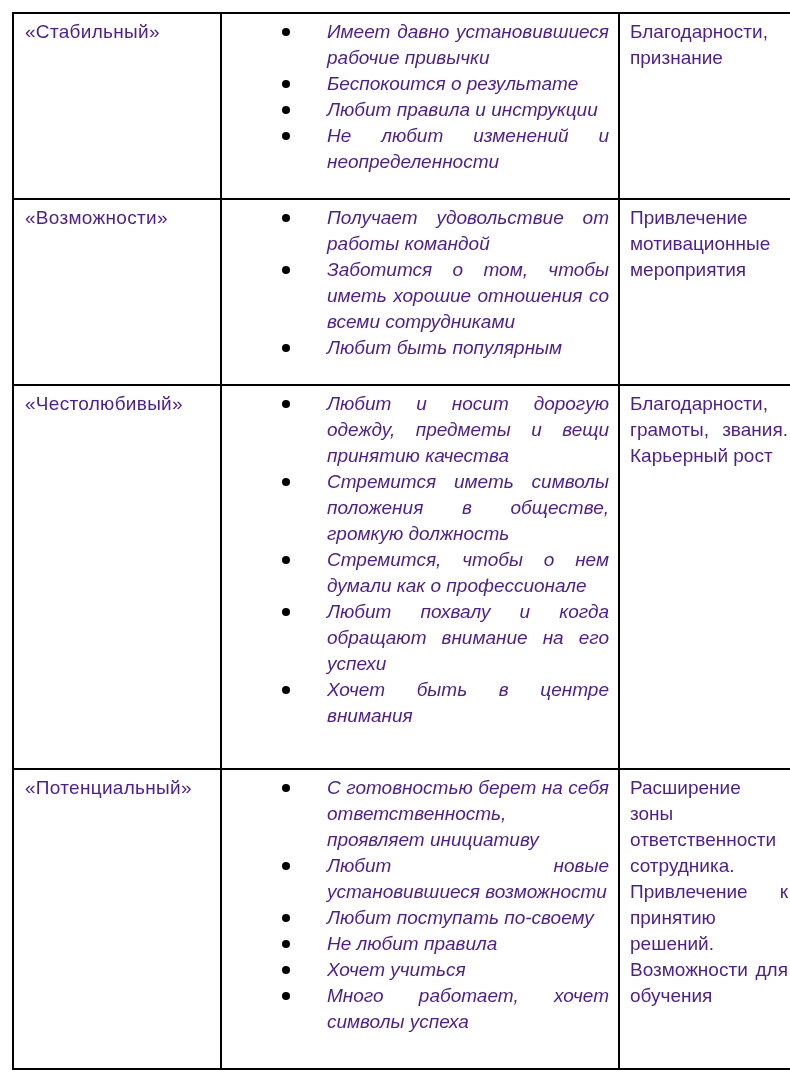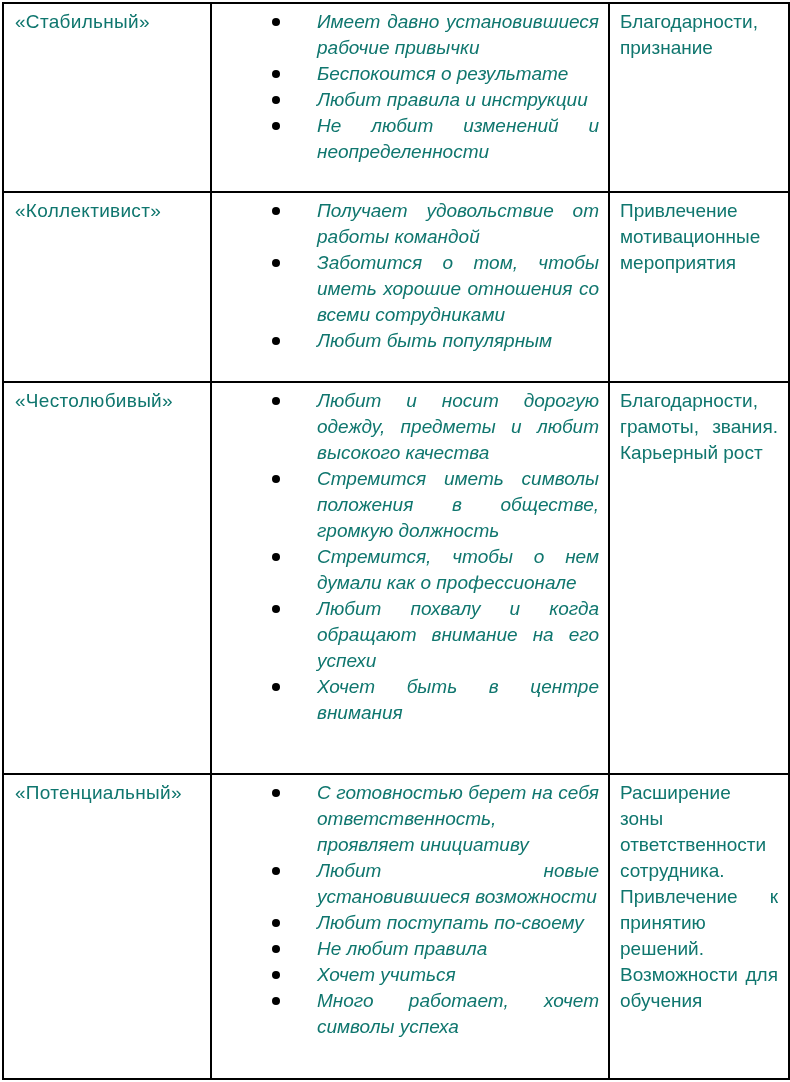--- a/index.html
+++ b/index.html
@@ -5,23 +5,23 @@
   html, body {
     margin: 0;
     padding: 0;
     background: #ffffff;
   }
   .page {
     width: 790px;
     height: 1082px;
     box-sizing: border-box;
     background: #ffffff;
-    color: #0f766e;
+    color: #4c1d95;
     font-family: "Liberation Sans", sans-serif;
-    padding: 2px;
+    padding: 12px;
     overflow: hidden;
   }
   table.motivation-table {
     border-collapse: collapse;
     width: 100%;
     height: 100%;
     table-layout: fixed;
   }
   col.col-type   { width: 208px; }
   col.col-traits { width: 398px; }
@@ -85,35 +85,35 @@
             <ul>
               <li>Имеет давно установившиеся рабочие привычки</li>
               <li>Беспокоится о результате</li>
               <li>Любит правила и инструкции</li>
               <li>Не любит изменений и неопределенности</li>
             </ul>
           </td>
           <td class="cell-reward">Благодарности, признание</td>
         </tr>
         <tr>
-          <td class="cell-type">«Коллективист»</td>
+          <td class="cell-type">«Возможности»</td>
           <td class="cell-traits">
             <ul>
               <li>Получает удовольствие от работы командой</li>
               <li>Заботится о том, чтобы иметь хорошие отношения со всеми сотрудниками</li>
               <li>Любит быть популярным</li>
             </ul>
           </td>
           <td class="cell-reward">Привлечение мотивационные мероприятия</td>
         </tr>
         <tr>
           <td class="cell-type">«Честолюбивый»</td>
           <td class="cell-traits">
             <ul>
-              <li>Любит и носит дорогую одежду, предметы и любит высокого качества</li>
+              <li>Любит и носит дорогую одежду, предметы и вещи принятию качества</li>
               <li>Стремится иметь символы положения в обществе, громкую должность</li>
               <li>Стремится, чтобы о нем думали как о профессионале</li>
               <li>Любит похвалу и когда обращают внимание на его успехи</li>
               <li>Хочет быть в центре внимания</li>
             </ul>
           </td>
           <td class="cell-reward">Благодарности, грамоты, звания. Карьерный рост</td>
         </tr>
         <tr>
           <td class="cell-type">«Потенциальный»</td>

